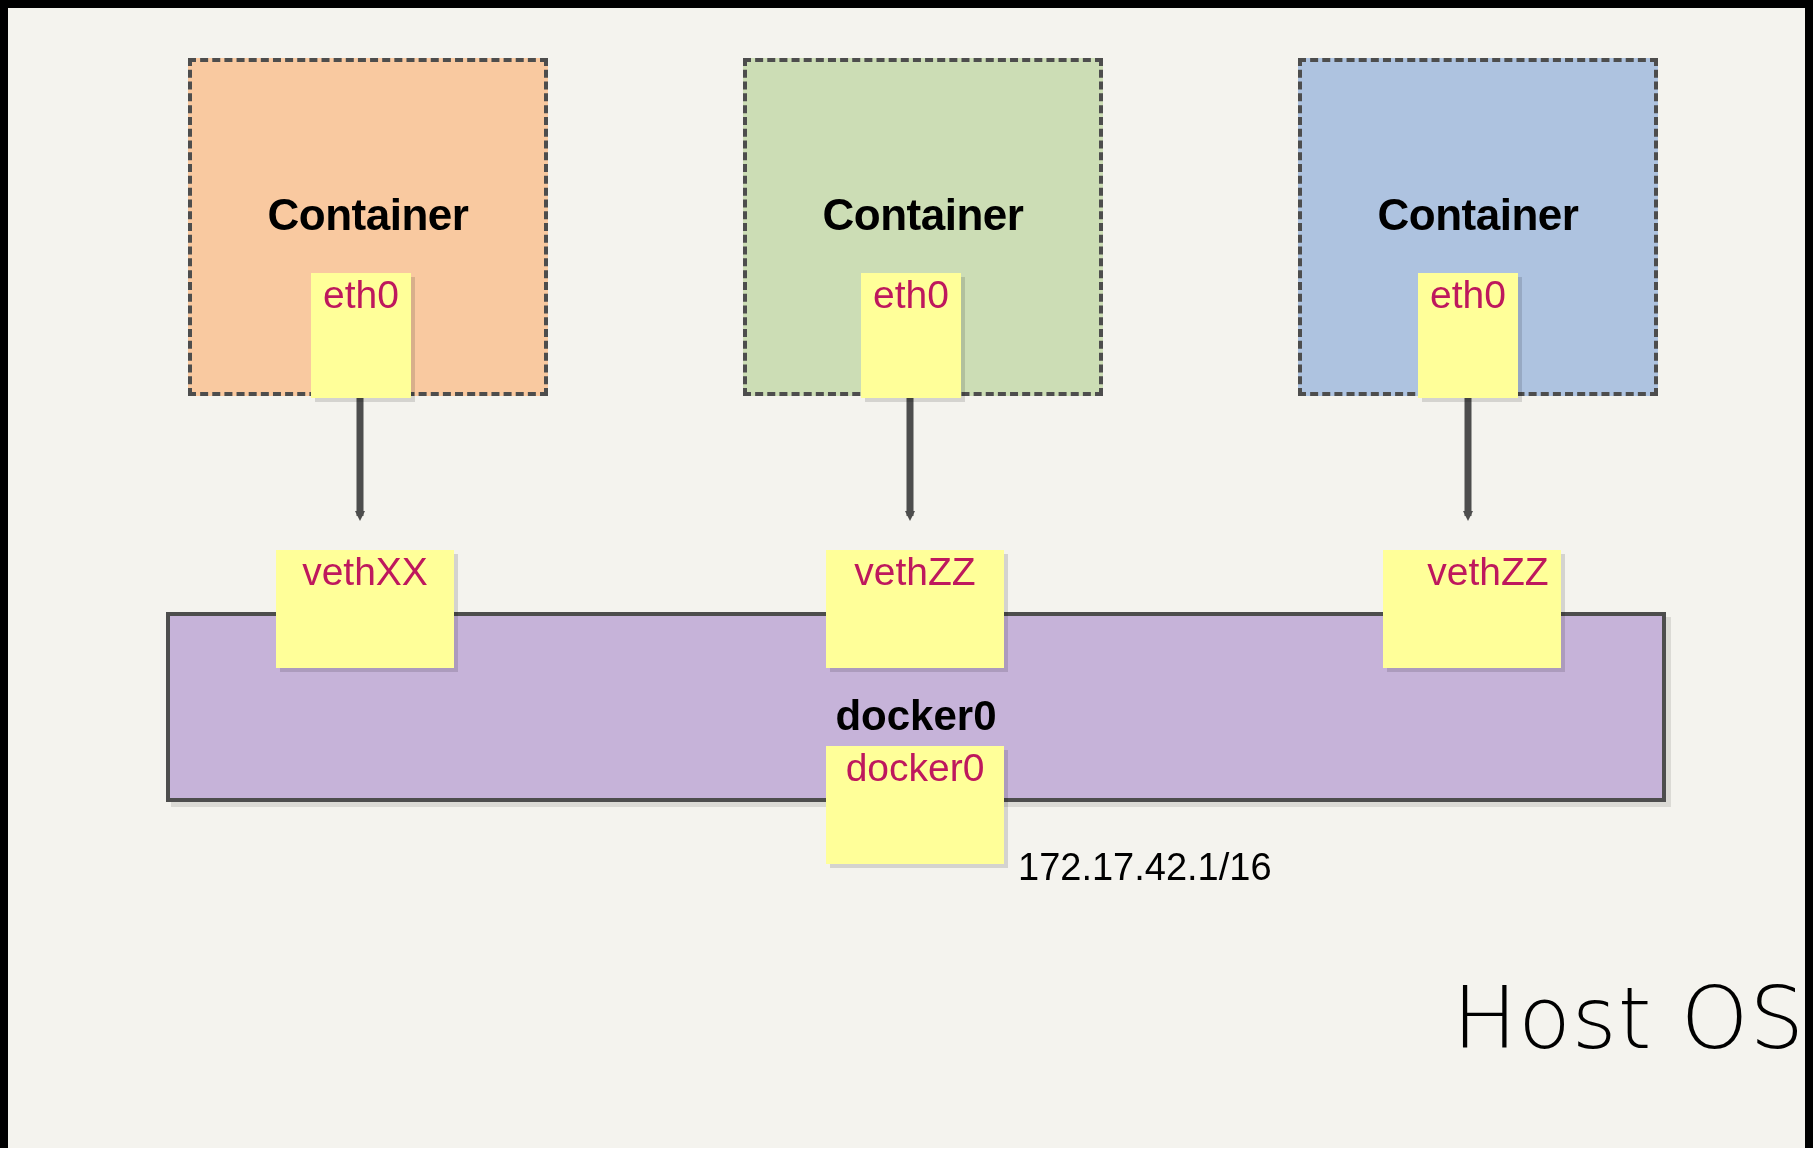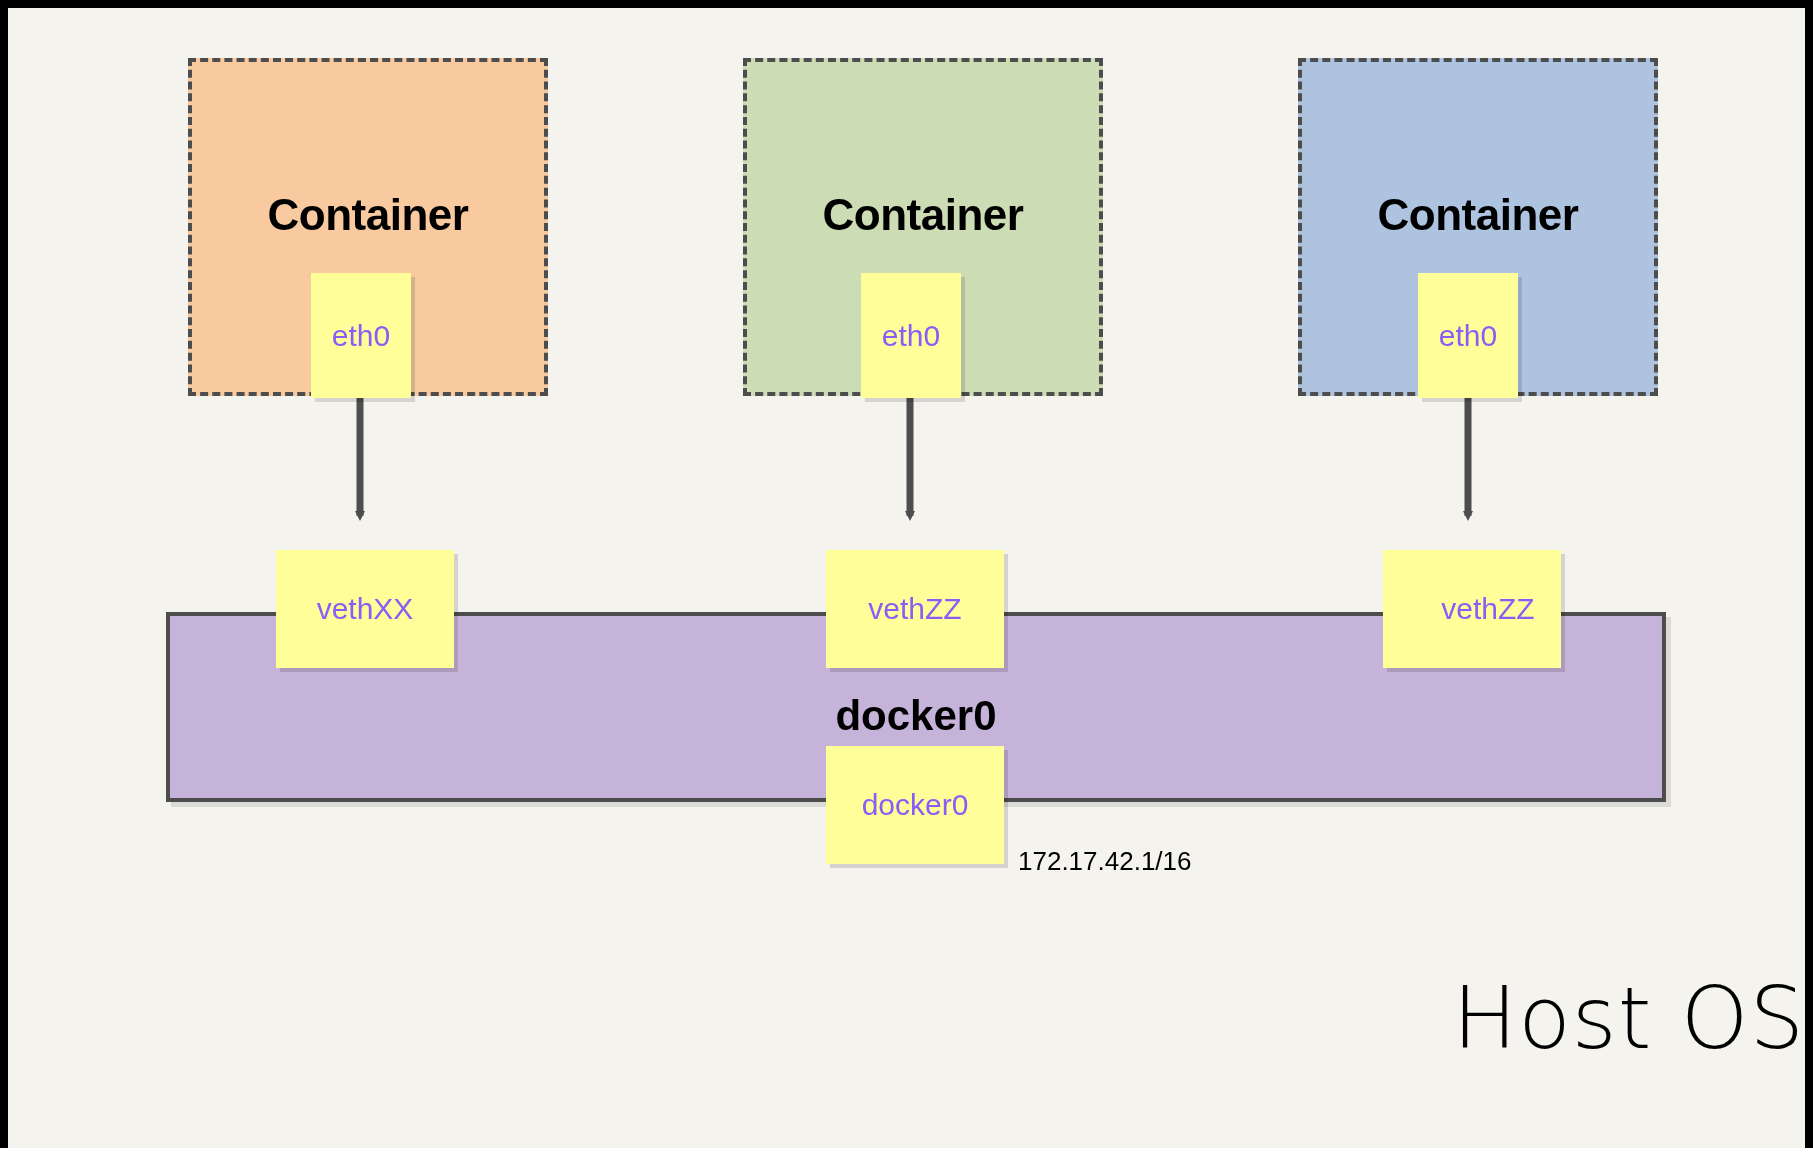--- a/index.html
+++ b/index.html
@@ -37,24 +37,23 @@
     letter-spacing:-0.5px;
   }
 
   
   .ybox{
     position:absolute;
     background:#FFFF99;
     box-sizing:border-box;
     box-shadow:4px 4px 0 0 rgba(0,0,0,0.13);
     display:flex;
-    align-items:center;
     justify-content:center;
-    font-size:30px;
-    color:#8b5cf6;
+    font-size:39px;
+    color:#be185d;
     z-index:30;
   }
 
   
   #docker-bar{
     position:absolute;
     background:#C6B3D9;
     border:4px solid #4D4D4D;
     box-sizing:border-box;
     box-shadow:5px 5px 0 0 rgba(0,0,0,0.10);
@@ -77,21 +76,21 @@
     z-index:5;
   }
 
   
   .free-text{
     position:absolute;
     color:#000000;
     white-space:nowrap;
   }
   #ip-label{
-    font-size:26px;
+    font-size:38px;
     left:1010px;
     top:838px;
   }
   #host-os{
     left:0;right:0;
     top:960px;
     text-align:right;
     font-size:86px;
     font-weight:300;
     letter-spacing:1px;

